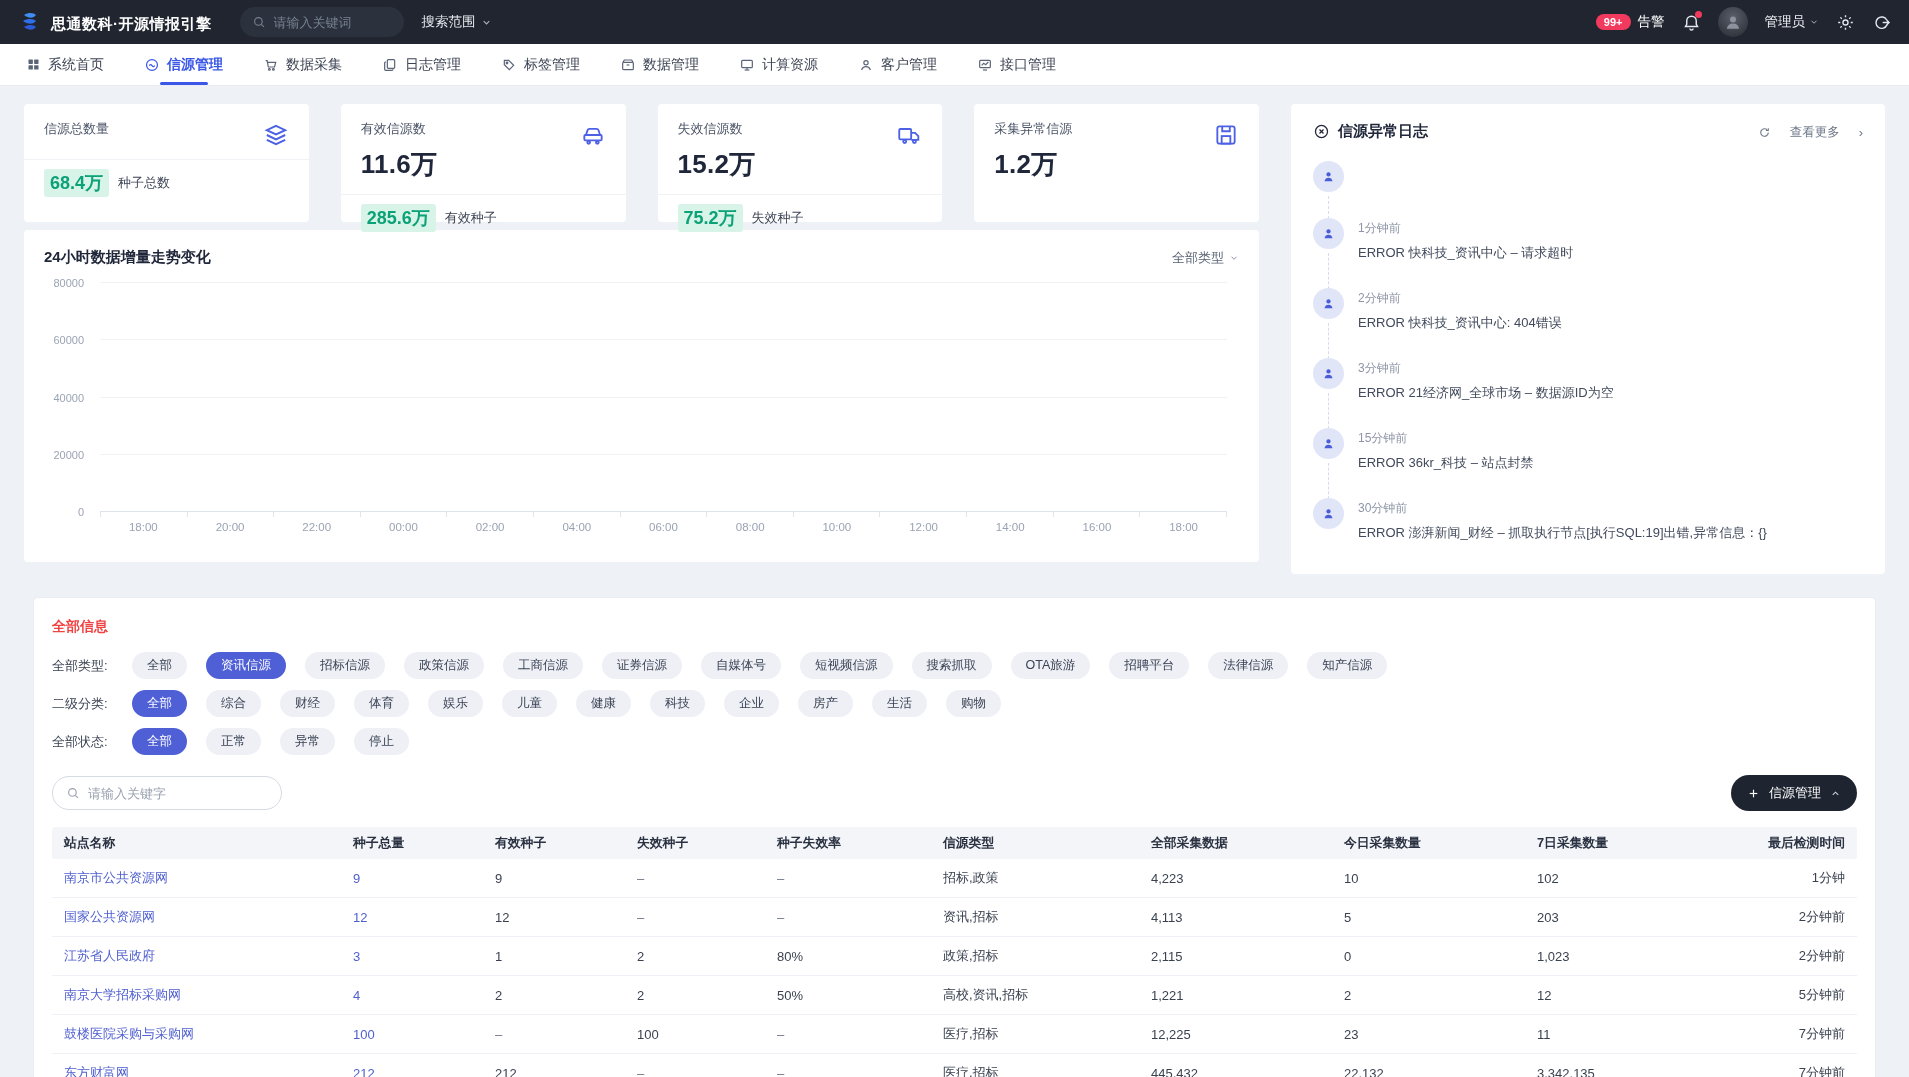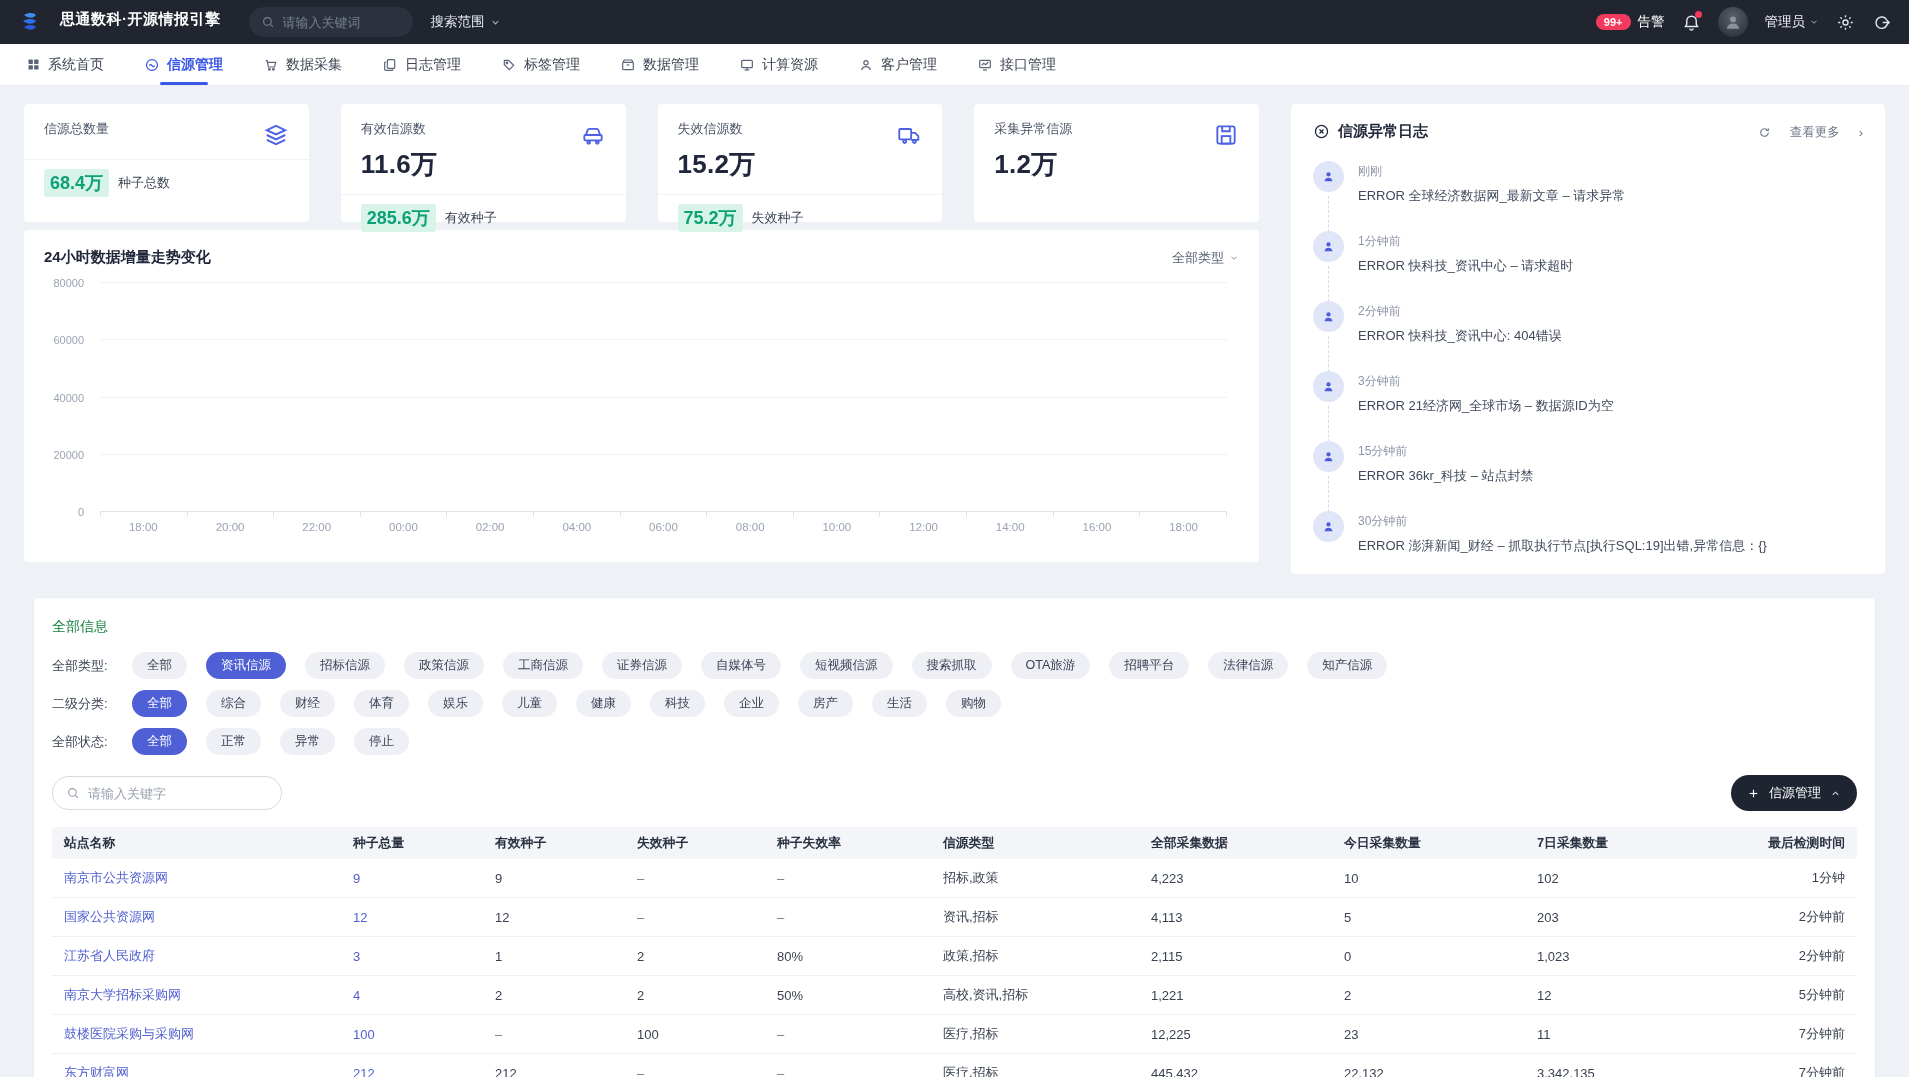--- a/index.html
+++ b/index.html
@@ -2,21 +2,21 @@
 <html><head>
 <meta charset="utf-8">
 <style>
   * { margin:0; padding:0; box-sizing:border-box; }
   html,body { width:1909px; height:1077px; overflow:hidden; background:#eef1f6;
               font-family:"Liberation Sans","DejaVu Sans",sans-serif; }
   svg { display:block; }
 
   
   .topbar { height:44px; background:#20252f; display:flex; align-items:center; padding:0 18px; }
-  .brand { display:flex; align-items:flex-start; gap:18px; }
+  .brand { display:flex; align-items:flex-end; gap:9px; }
   .brand-name { color:#fff; font-size:15px; font-weight:700; letter-spacing:.5px; }
   .tb-search { margin-left:28px; width:164px; height:30px; border-radius:15px; background:#2b313d;
                display:flex; align-items:center; gap:8px; padding:0 12px; color:#76808f; }
   .tb-search input { border:none; outline:none; background:transparent; color:#cfd4de; font-size:13px; width:110px;
                      font-family:inherit; }
   .tb-search input::placeholder { color:#76808f; }
   .tb-scope { margin-left:18px; display:flex; align-items:center; gap:5px; color:#e7eaf0; font-size:13.5px; cursor:pointer; }
   .tb-spacer { flex:1; }
   .tb-right { display:flex; align-items:center; gap:17px; }
   .alarm { display:flex; align-items:center; gap:7px; cursor:pointer; }
@@ -85,21 +85,21 @@
   .log-item:not(:last-child)::before { content:""; position:absolute; left:15px; top:35px; bottom:-1px;
                                        border-left:1px dashed #d6dbef; }
   .log-avatar { width:31px; height:31px; border-radius:50%; background:#e1e5f8; flex:none;
                 display:flex; align-items:center; justify-content:center; position:relative; z-index:1; }
   .log-time { font-size:12px; color:#8d95a7; margin:2px 0 7px 0; }
   .log-msg { font-size:13px; color:#414a5c; }
 
   
   .info-card { margin:24px 10px 0 10px; background:#fff; border-radius:4px; padding:20px 18px 0 18px;
                min-height:460px; box-shadow:0 0 0 1px rgba(226,230,238,.45); }
-  .info-title { font-size:14px; font-weight:400; color:#15803d; margin-bottom:16px; }
+  .info-title { font-size:14px; font-weight:700; color:#ef4444; margin-bottom:16px; }
   .frow { display:flex; align-items:center; margin-bottom:11px; }
   .frow-label { width:80px; font-size:13px; color:#3b4354; flex:none; }
   .chips { display:flex; align-items:center; gap:19px; flex-wrap:wrap; }
   .chip { height:27px; display:inline-flex; align-items:center; padding:0 15px; border-radius:14px;
           background:#eef0f6; font-size:12.5px; color:#3a4254; cursor:pointer; }
   .chip.active { background:#4f5fd6; color:#fff; }
   .tools-row { display:flex; align-items:center; justify-content:space-between; margin:20px 0 16px 0; }
   .t-search { width:230px; height:34px; border:1px solid #d5dae3; border-radius:17px; display:flex;
               align-items:center; gap:8px; padding:0 13px; color:#9aa2b1; background:#fff; }
   .t-search input { border:none; outline:none; font-size:13px; color:#3a4254; width:170px; background:transparent;
@@ -444,24 +444,20 @@
           <span style="font-size:13px;">›</span>
         </div>
       </div>
       <div class="log-list">
           <div class="log-item">
             <div class="log-avatar">
               <svg width="15" height="15" viewBox="0 0 24 24" fill="#4a5cd8">
                 <circle cx="12" cy="8.6" r="3.4"></circle>
                 <path d="M5.6 19.6c.8-3.9 3.1-5.7 6.4-5.7s5.6 1.8 6.4 5.7z"></path>
               </svg>
-            </div>
-            <div>
-              <div class="log-time">刚刚</div>
-              <div class="log-msg">ERROR 全球经济数据网_最新文章 – 请求异常</div>
             </div>
           </div>
           <div class="log-item">
             <div class="log-avatar">
               <svg width="15" height="15" viewBox="0 0 24 24" fill="#4a5cd8">
                 <circle cx="12" cy="8.6" r="3.4"></circle>
                 <path d="M5.6 19.6c.8-3.9 3.1-5.7 6.4-5.7s5.6 1.8 6.4 5.7z"></path>
               </svg>
             </div>
             <div>

